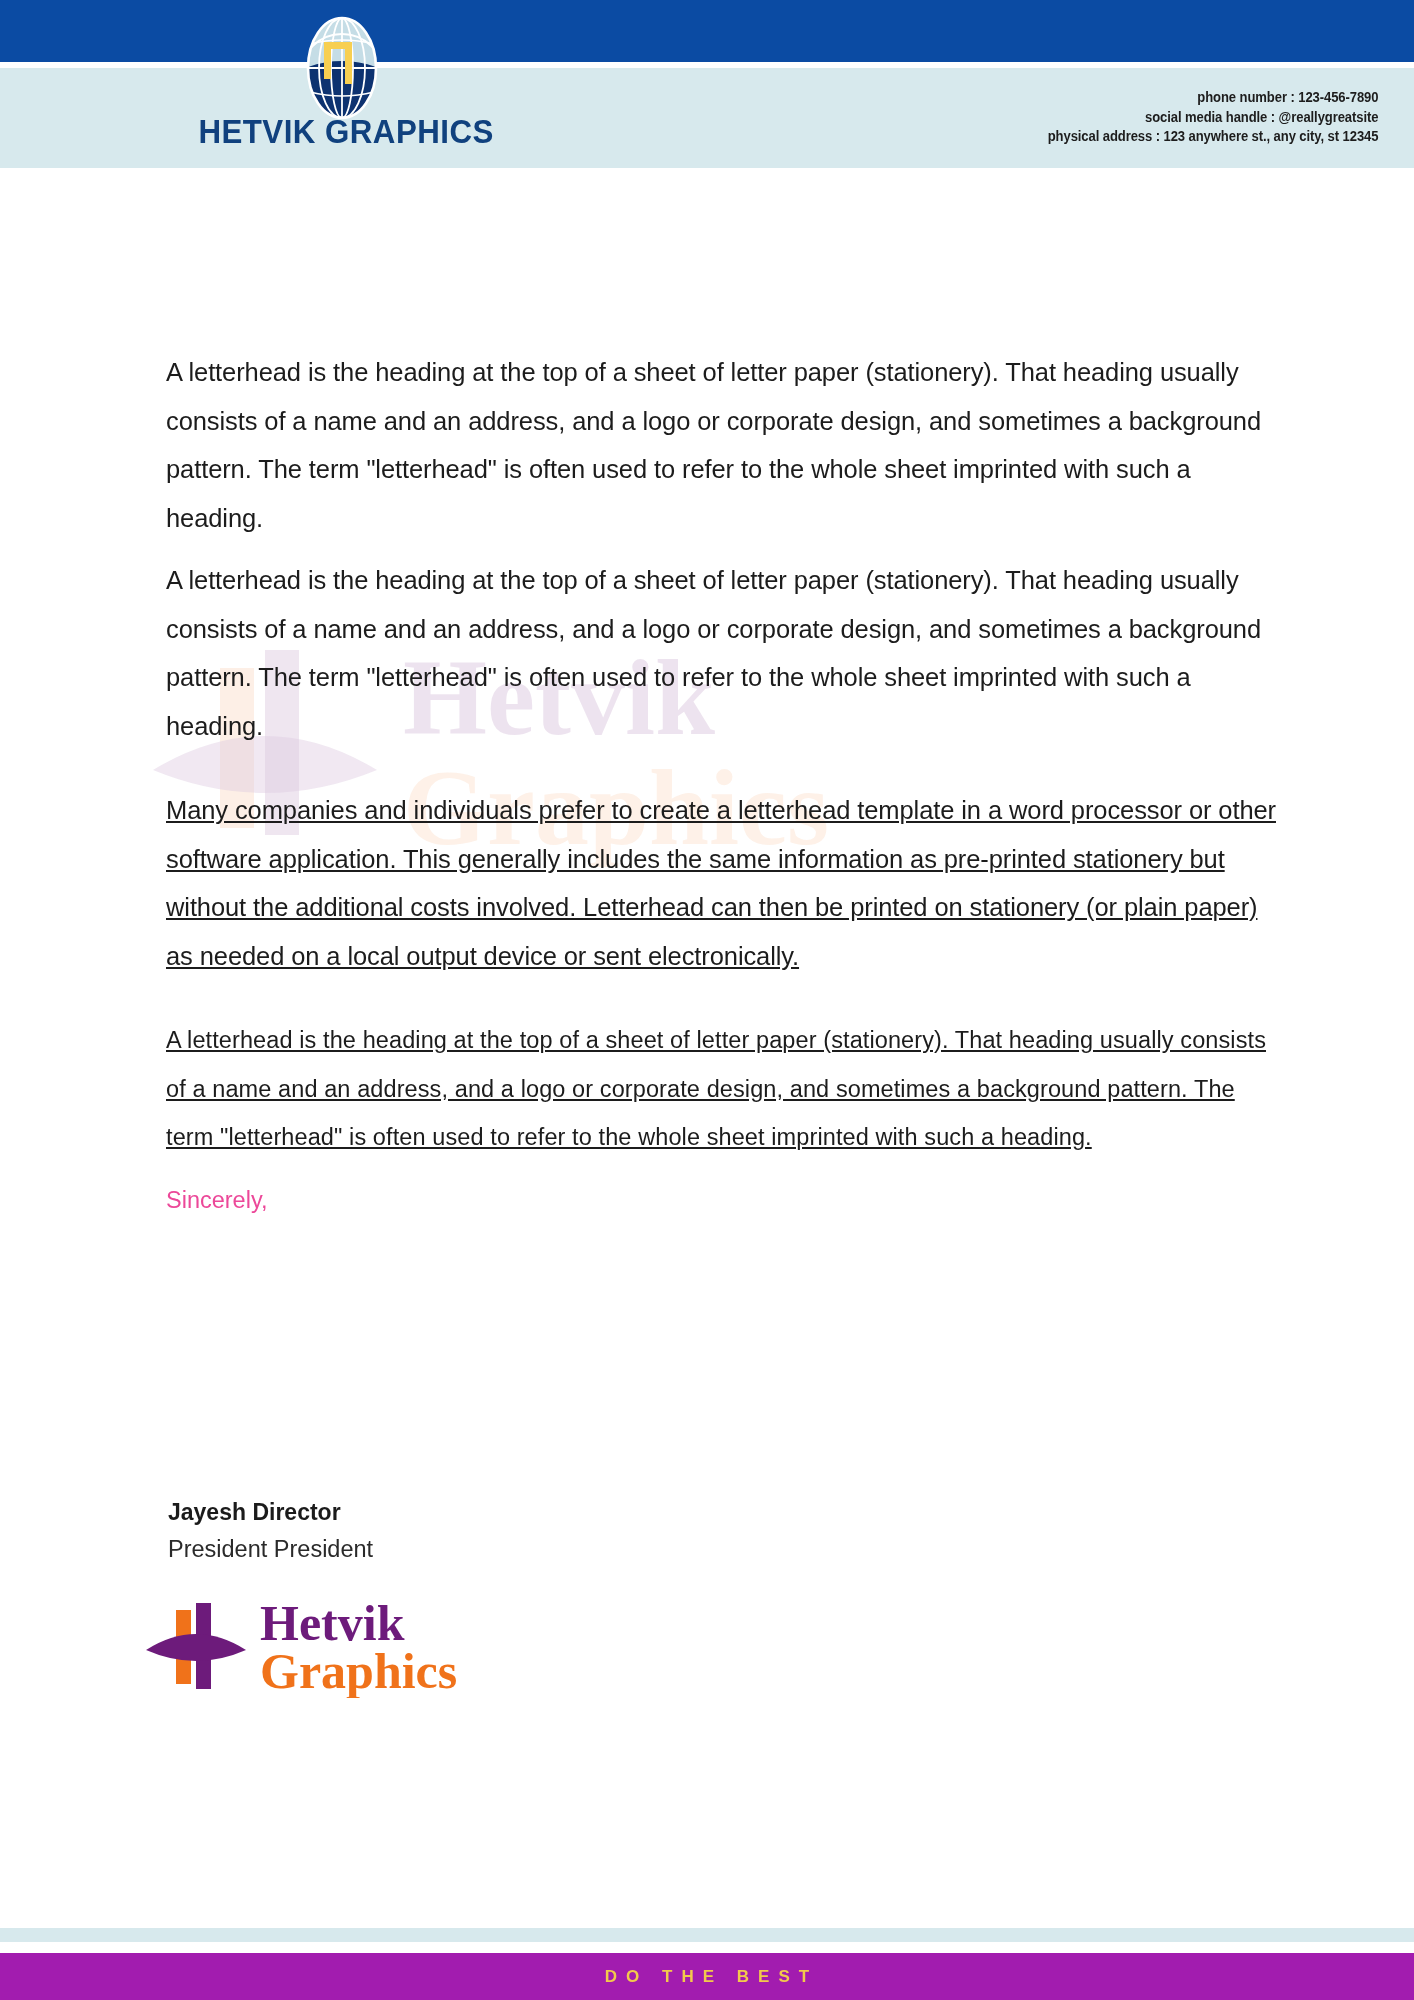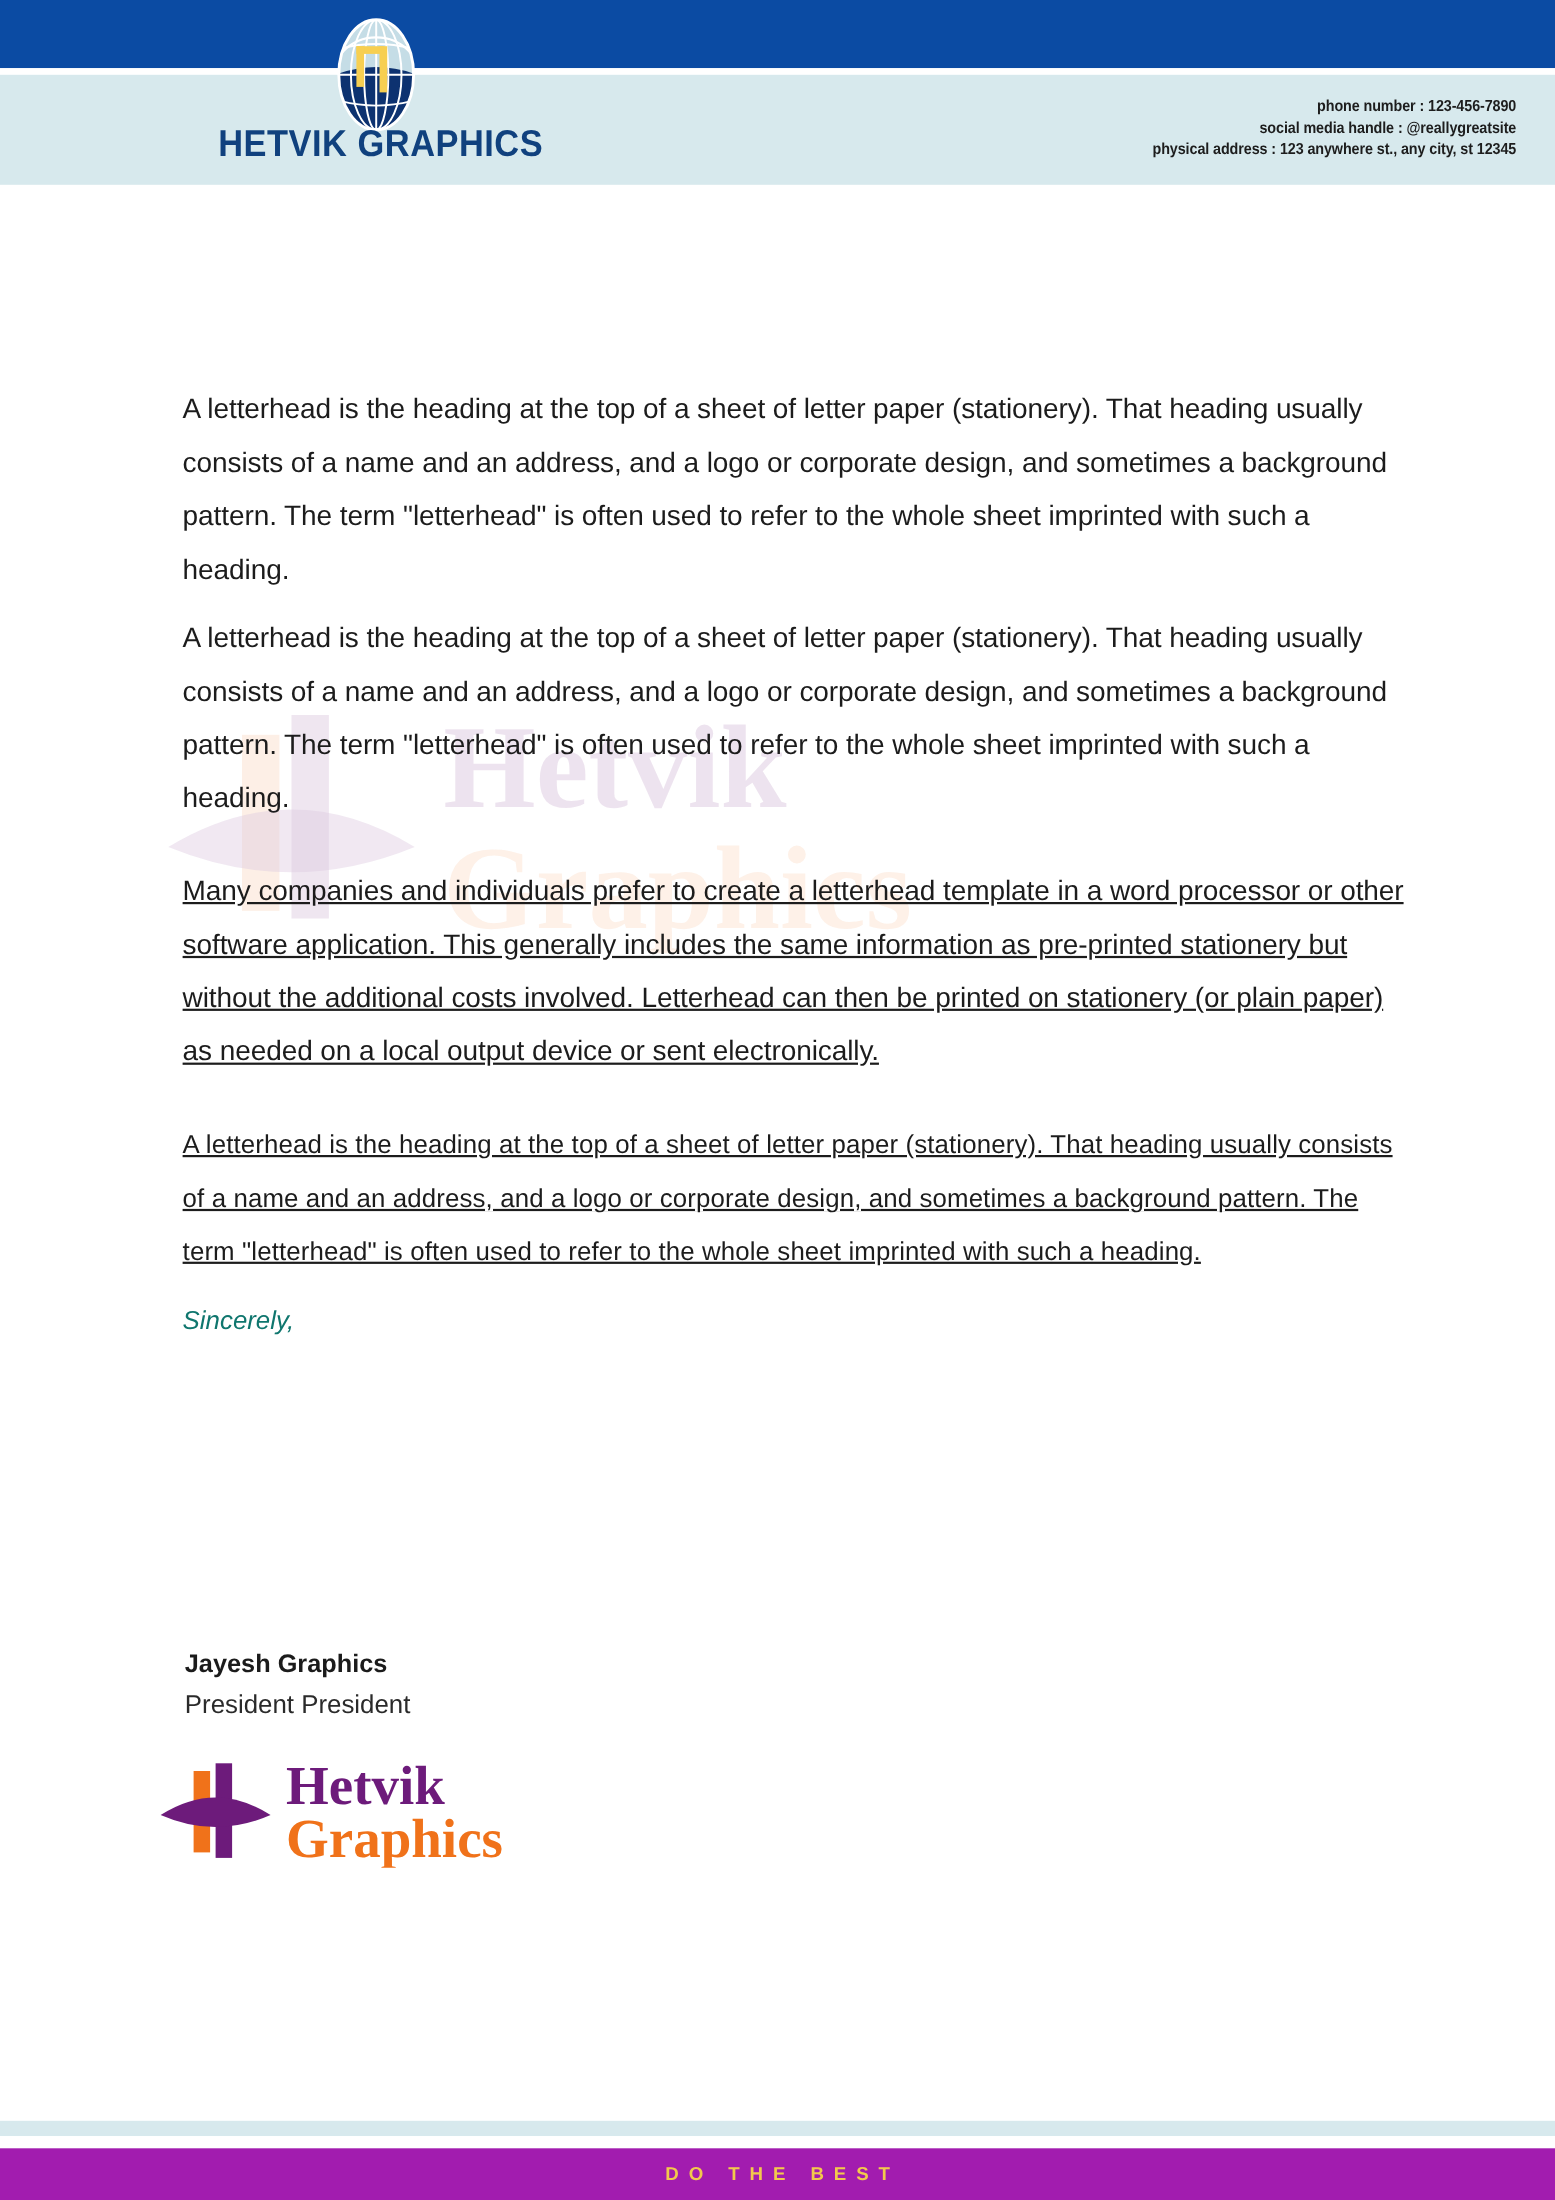--- a/index.html
+++ b/index.html
@@ -118,23 +118,22 @@
     font-size: 23.5px;
     line-height: 48.5px;
     letter-spacing: 0.1px;
   }
   .para-gap-top { margin-top: 36px; text-decoration: underline; }
 
   #sign-off {
     font-family: "Liberation Sans", sans-serif;
     font-size: 23.5px;
     line-height: 48.5px;
-    color: #0f766e;
+    color: #ec4899;
     margin: 4px 0 0 0;
-    font-style: italic;
   }
 
   
   #signature-block {
     position: absolute;
     left: 168px;
     top: 1495px;
     z-index: 3;
   }
   #signer-name {
@@ -255,21 +254,21 @@
 
 <div id="letter-body">
   <p class="para para-narrow">A letterhead is the heading at the top of a sheet of letter paper (stationery). That heading usually consists of a name and an address, and a logo or corporate design, and sometimes a background pattern. The term "letterhead" is often used to refer to the whole sheet imprinted with such a heading.</p>
   <p class="para para-narrow">A letterhead is the heading at the top of a sheet of letter paper (stationery). That heading usually consists of a name and an address, and a logo or corporate design, and sometimes a background pattern. The term "letterhead" is often used to refer to the whole sheet imprinted with such a heading.</p>
   <p class="para para-narrow para-gap-top">Many companies and individuals prefer to create a letterhead template in a word processor or other software application. This generally includes the same information as pre-printed stationery but without the additional costs involved. Letterhead can then be printed on stationery (or plain paper) as needed on a local output device or sent electronically.</p>
   <p class="para para-wide para-gap-top">A letterhead is the heading at the top of a sheet of letter paper (stationery). That heading usually consists of a name and an address, and a logo or corporate design, and sometimes a background pattern. The term "letterhead" is often used to refer to the whole sheet imprinted with such a heading.</p>
   <p id="sign-off">Sincerely,</p>
 </div>
 
 <div id="signature-block">
-  <div id="signer-name">Jayesh Graphics</div>
+  <div id="signer-name">Jayesh Director</div>
   <div id="signer-title">President President</div>
 </div>
 
 <svg id="footer-logo" viewBox="0 0 330 110">
   <g transform="translate(2,4)">
     <path d="M50 4 A50 50 0 1 0 50 102 A50 50 0 1 1 50 4 Z" fill="#6d1b7b"></path>
     <rect x="32" y="18" width="15" height="74" fill="#f0721a"></rect>
     <rect x="52" y="11" width="15" height="86" fill="#6d1b7b"></rect>
     <path d="M2 58 Q52 26 102 58 Q52 80 2 58 Z" fill="#6d1b7b"></path>
   </g>

